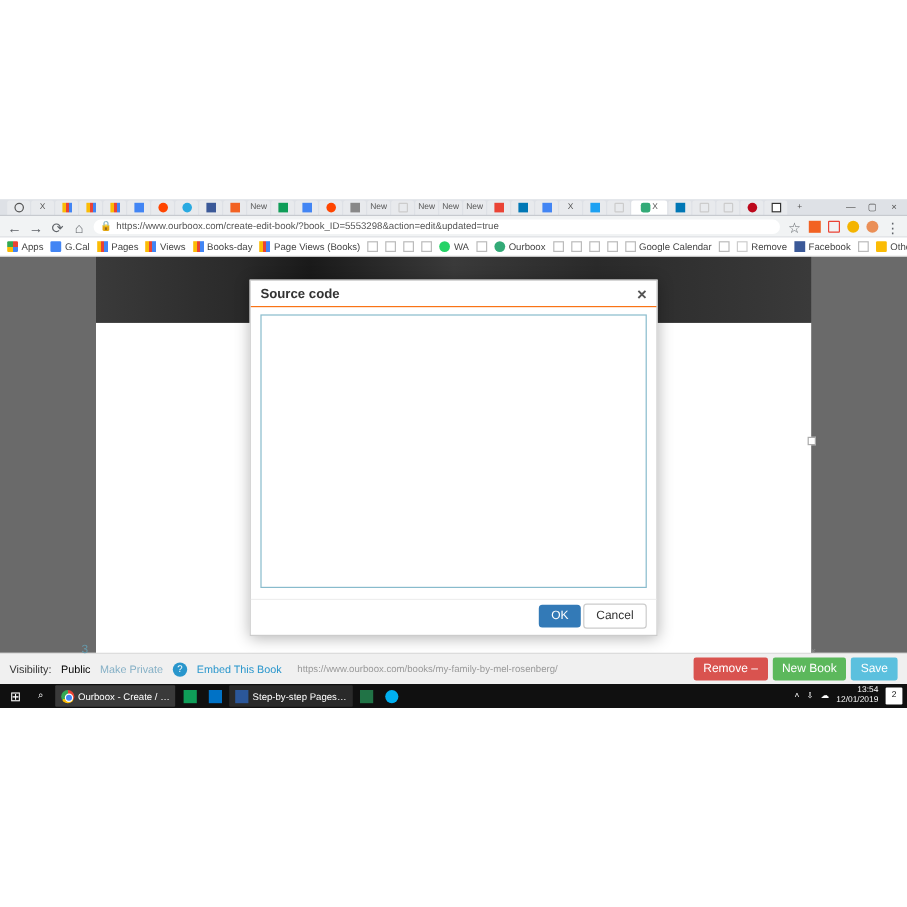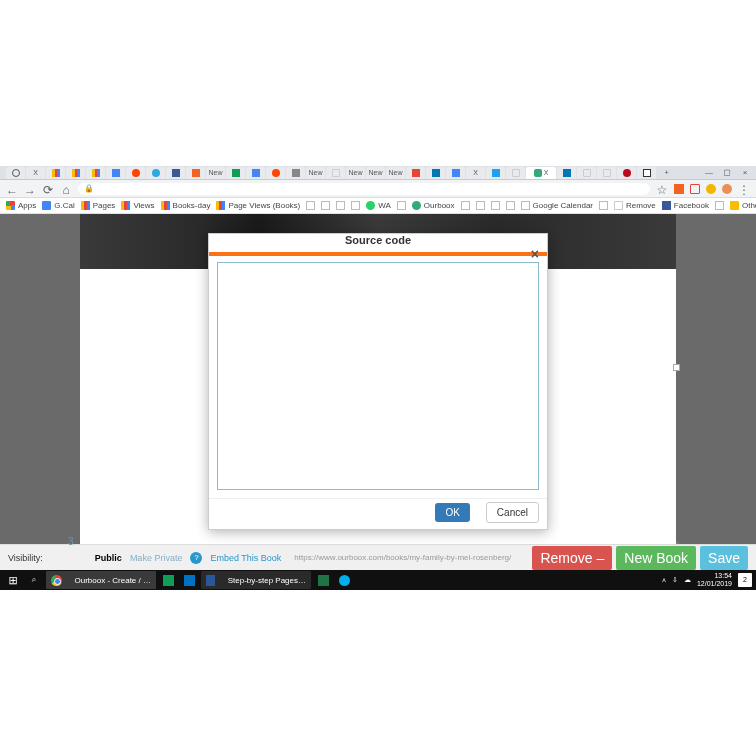--- a/index.html
+++ b/index.html
@@ -153,26 +153,26 @@
     height: 26px;
     background: #f0f0f0;
     border-top: 1px solid #ddd;
     display: flex;
     align-items: center;
     padding: 0 8px;
     gap: 8px;
     font-size: 9px;
   }
   .vis-label { color: #333; }
-  .vis-val { font-weight: bold; margin-left: 44px; }
+  .vis-val { font-weight: normal; }
   .link-muted { color: #2996cc; cursor: pointer; }
   .help-circ { width: 12px; height: 12px; background: #2996cc; border-radius: 50%; color: #fff; font-size: 8px; text-align: center; line-height: 12px; }
   .preview-url { color: #999; font-size: 8px; margin-left: 5px; text-align: right; }
   .btn-group { margin-left: auto; display: flex; gap: 4px; }
-  .pbtn { padding: 4px 8px; color: #fff; border-radius: 2px; font-size: 14px; cursor: pointer; }
+  .pbtn { padding: 4px 8px; color: #fff; border-radius: 2px; font-size: 10px; cursor: pointer; }
   .pbtn.remove { background: #d9534f; }
   .pbtn.newpage { background: #5cb85c; }
   .pbtn.save { background: #5bc0de; }
   .tray-row {
     position: absolute; right: 0; bottom: 20px; height: 15px; background: #1a1a1a;
     display: flex; align-items: center; padding: 0 6px; gap: 8px; color: #fff; font-size: 7px;
     border-top: 1px solid #333;
     width: 140px;
   }
   .tray-row span { white-space: nowrap; }
@@ -184,21 +184,21 @@
     display: flex;
     align-items: center;
     padding: 0 4px;
     gap: 3px;
     color: #fff;
     font-size: 8px;
   }
   .tbi { width: 18px; height: 18px; display: flex; align-items: center; justify-content: center; border-radius: 1px; cursor: pointer; }
   .tbi.start { font-size: 11px; color: #fff; }
   .tbi.search { color: #fff; }
-  .tbtn { height: 18px; display: flex; align-items: center; gap: 13px; background: #2a2a2a; padding: 0 5px; border-radius: 1px; cursor: pointer; max-width: 110px; overflow: hidden; white-space: nowrap; }
+  .tbtn { height: 18px; display: flex; align-items: center; gap: 3px; background: #2a2a2a; padding: 0 5px; border-radius: 1px; cursor: pointer; max-width: 110px; overflow: hidden; white-space: nowrap; }
   .tbtn.active { background: #3a3a3a; }
   .tbico { width: 11px; height: 11px; display: inline-block; }
   .tbico.chrome { background: conic-gradient(#ea4335 0 33%, #fbbc05 33% 66%, #34a853 66% 100%); border-radius: 50%; position: relative; }
   .tbico.chrome::after { content:""; position:absolute; top:3px; left:3px; width:5px; height:5px; background:#4285f4; border-radius:50%; border:1px solid #fff;}
   .tbico.img { background: #0f9d58; }
   .tbico.outlook { background: #0072c6; }
   .tbico.word { background: #2b579a; }
   .tbico.excel { background: #217346; }
   .tbico.skype { background: #00aff0; border-radius: 50%; }
   .tb-right { margin-left: auto; display: flex; align-items: center; gap: 6px; font-size: 7px; }
@@ -215,41 +215,40 @@
     box-shadow: 0 2px 12px rgba(0,0,0,0.3);
   }
   .modal-head {
     height: 22px;
     display: flex;
     align-items: center;
     padding: 0 8px;
     font-size: 11px;
     font-weight: 600;
     color: #333;
-    border-bottom: 4px solid #f97316;
-    flex-direction: column;
+    border-bottom: 1px solid #f97316;
   }
   .modal-head .close { margin-left: auto; font-size: 14px; font-weight: bold; color: #555; cursor: pointer; }
   .modal-body { padding: 6px 8px; }
   .src-textarea {
     width: 100%;
     height: 228px;
     border: 1px solid #88bbcc;
     resize: none;
     font-family: monospace;
     font-size: 10px;
     padding: 4px;
     outline: none;
   }
   .modal-foot {
     height: 28px;
     display: flex;
     align-items: center;
     justify-content: flex-end;
-    gap: 16px;
+    gap: 2px;
     padding: 0 8px;
     border-top: 1px solid #eee;
   }
   .mbtn { padding: 4px 10px; font-size: 10px; border-radius: 3px; cursor: pointer; }
   .mbtn.ok { background: #337ab7; color: #fff; }
   .mbtn.cancel { background: #fff; border: 1px solid #ccc; color: #333; }
 </style>
 </head>
 <body>
 
@@ -348,20 +347,21 @@
     </div>
   </div>
 
   <div class="addrbar">
     <div class="navicon">←</div>
     <div class="navicon">→</div>
     <div class="navicon">⟳</div>
     <div class="navicon">⌂</div>
     <div class="omnibox">
       <span class="lock">🔒</span>
+      <span>https://www.ourboox.com/create-edit-book/?book_ID=5553298&amp;action=edit&amp;updated=true</span>
     </div>
     <div class="navicon">☆</div>
     <span class="fico e" style="width:10px;height:10px"></span>
     <span class="fico g" style="width:10px;height:10px;border-color:#ea4335"></span>
     <span style="width:10px;height:10px;background:#f4b400;border-radius:50%"></span>
     <span style="width:10px;height:10px;background:#ea8f57;border-radius:50%"></span>
     <div class="navicon">⋮</div>
   </div>
 
   <div class="bookmarkbar">

